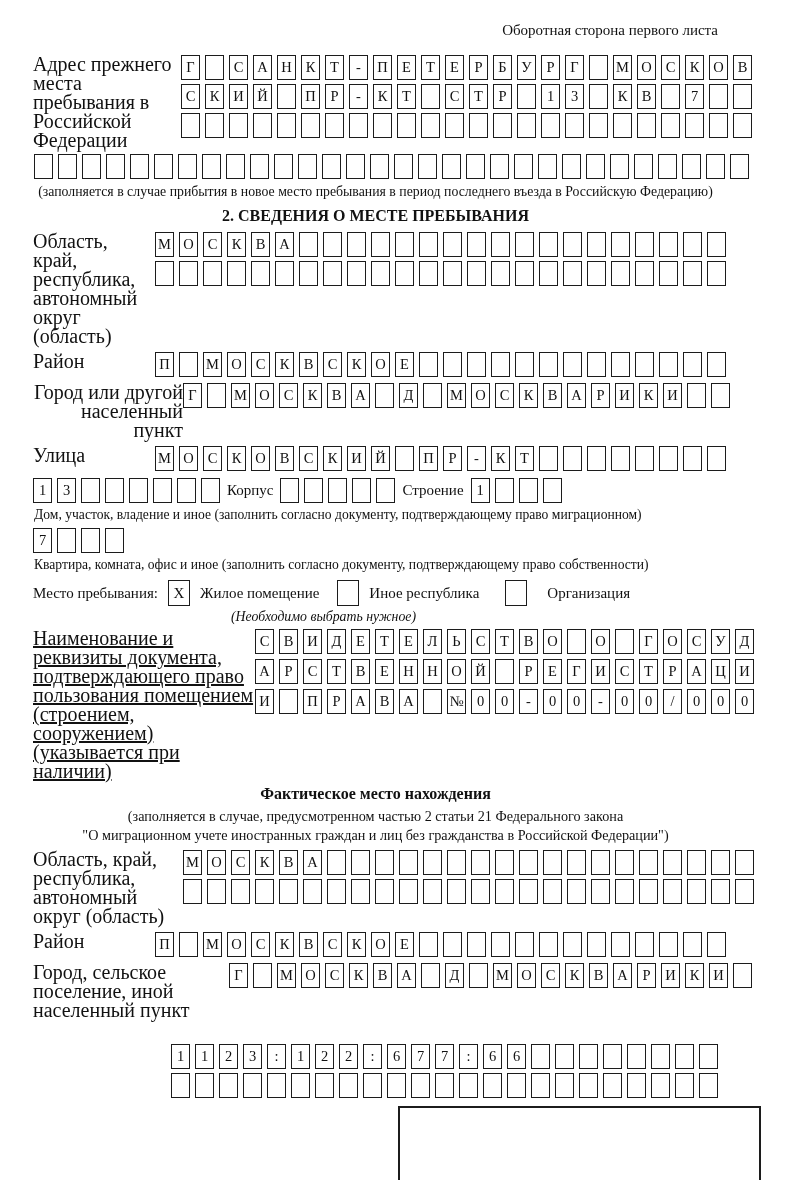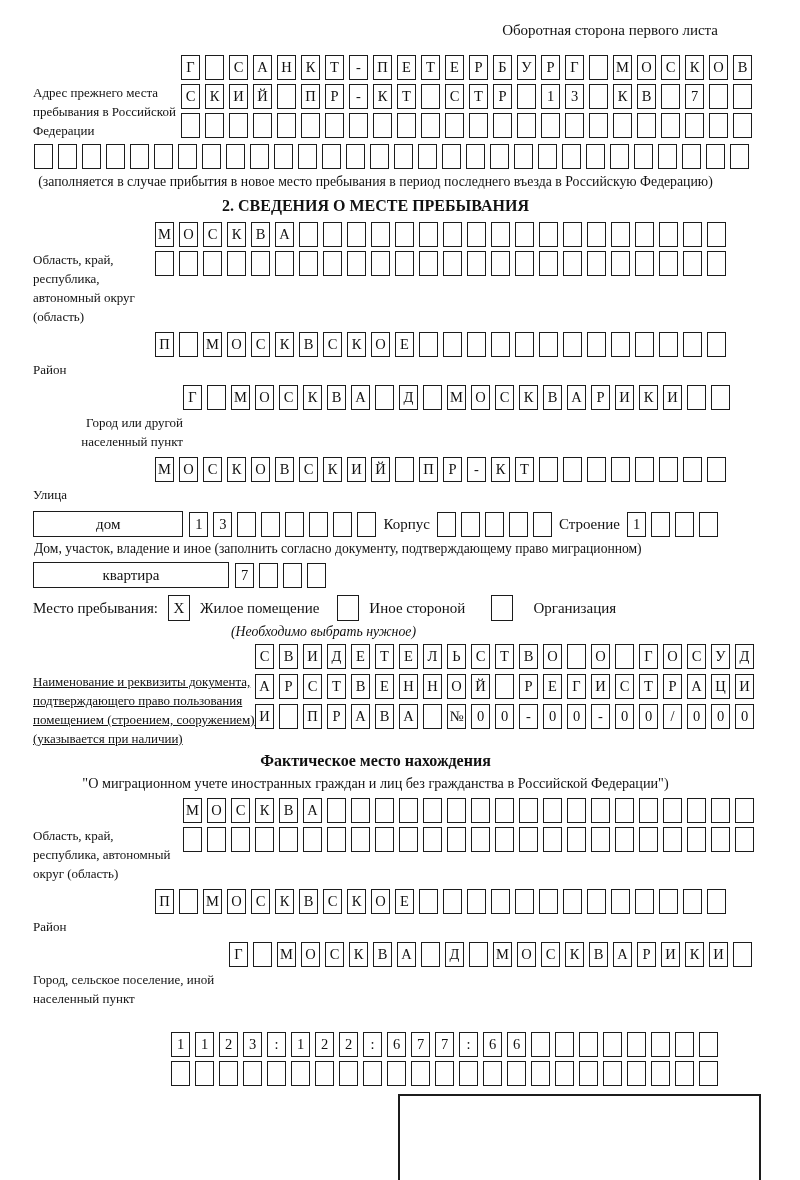--- a/index.html
+++ b/index.html
@@ -3,21 +3,21 @@
 <meta charset="utf-8">
 <style>
   html,body{margin:0;padding:0;background:#fff;}
   body{width:800px;height:1180px;overflow:hidden;color:#111;
        font-family:"Liberation Serif","DejaVu Serif",serif;}
   .page{box-sizing:border-box;width:760px;height:1180px;padding:12px 42px 0 33px;position:relative;}
 
   .side-note{text-align:right;font-size:15px;margin:10px 0 16px 0;}
 
   .fieldrow{display:flex;align-items:flex-start;}
-  .flabel{font-size:13px;line-height:19px;flex:0 0 auto;margin-top:28px;}
+  .flabel{font-size:20px;line-height:19px;flex:0 0 auto;}
   .rowscol{flex:1;display:flex;flex-direction:column;gap:4px;align-items:flex-end;}
 
   .boxrow{display:flex;gap:5px;}
   .cell{box-sizing:border-box;flex:0 0 19px;width:19px;height:25px;border:1.6px solid #1c1c1c;
         display:flex;align-items:center;justify-content:center;font-size:14.5px;line-height:1;background:#fff;}
 
   .full-bleed{width:741px;margin-left:-25px;margin-top:4px;justify-content:flex-end;}
 
   .footnote{text-align:center;font-size:13.8px;margin:5px 0 4px 0;}
   .sect-title{text-align:center;font-weight:bold;font-size:16px;margin:7px 0 7px 0;}
@@ -316,21 +316,20 @@
           <div class="cell"></div>
           <div class="cell"></div>
           <div class="cell"></div>
           <div class="cell"></div>
           <div class="cell"></div>
         </div>
       </div>
   </div>
 
   <div class="houserow">
-    <div class="widebox" style="width:167px;margin-right:6px;">дом</div>
     <div class="boxrow">
         <div class="cell">1</div>
         <div class="cell">3</div>
         <div class="cell"></div>
         <div class="cell"></div>
         <div class="cell"></div>
         <div class="cell"></div>
         <div class="cell"></div>
         <div class="cell"></div>
       </div>
@@ -346,35 +345,35 @@
     <div class="boxrow">
         <div class="cell">1</div>
         <div class="cell"></div>
         <div class="cell"></div>
         <div class="cell"></div>
       </div>
   </div>
   <div class="caption">Дом, участок, владение и иное (заполнить согласно документу, подтверждающему право миграционном)</div>
 
   <div class="houserow" style="margin-top:2px;">
-    <div class="widebox" style="width:196px;margin-right:6px;">квартира</div>
     <div class="boxrow">
         <div class="cell">7</div>
         <div class="cell"></div>
         <div class="cell"></div>
         <div class="cell"></div>
       </div>
   </div>
+  <div class="caption">Квартира, комната, офис и иное (заполнить согласно документу, подтверждающему право собственности)</div>
 
   <div class="stayrow">
     <span>Место пребывания:</span>
     <span class="checkbox">X</span>
     <span>Жилое помещение</span>
     <span class="checkbox" style="margin-left:18px;"></span>
-    <span>Иное стороной</span>
+    <span>Иное республика</span>
     <span class="checkbox" style="margin-left:26px;margin-right:20px;"></span>
     <span>Организация</span>
   </div>
   <div class="choose-note">(Необходимо выбрать нужное)</div>
 
   <div class="fieldrow">
     <div class="flabel" style="width:222px;text-decoration:underline;">Наименование и реквизиты документа, подтверждающего право пользования помещением (строением, сооружением) (указывается при наличии)</div>
     <div class="rowscol" style="gap:5px;">
       <div class="boxrow">
           <div class="cell">С</div>
@@ -442,20 +441,21 @@
           <div class="cell">0</div>
           <div class="cell">/</div>
           <div class="cell">0</div>
           <div class="cell">0</div>
           <div class="cell">0</div>
         </div>
     </div>
   </div>
 
   <div class="sect-title" style="margin-top:4px;margin-bottom:4px;">Фактическое место нахождения</div>
+  <div class="fact-note">(заполняется в случае, предусмотренном частью 2 статьи 21 Федерального закона</div>
   <div class="fact-note" style="margin-bottom:5px;">"О миграционном учете иностранных граждан и лиц без гражданства в Российской Федерации")</div>
 
   <div class="fieldrow">
     <div class="flabel" style="width:150px;">Область, край, республика, автономный округ (область)</div>
     <div class="rowscol">
       <div class="boxrow">
           <div class="cell">М</div>
           <div class="cell">О</div>
           <div class="cell">С</div>
           <div class="cell">К</div>

